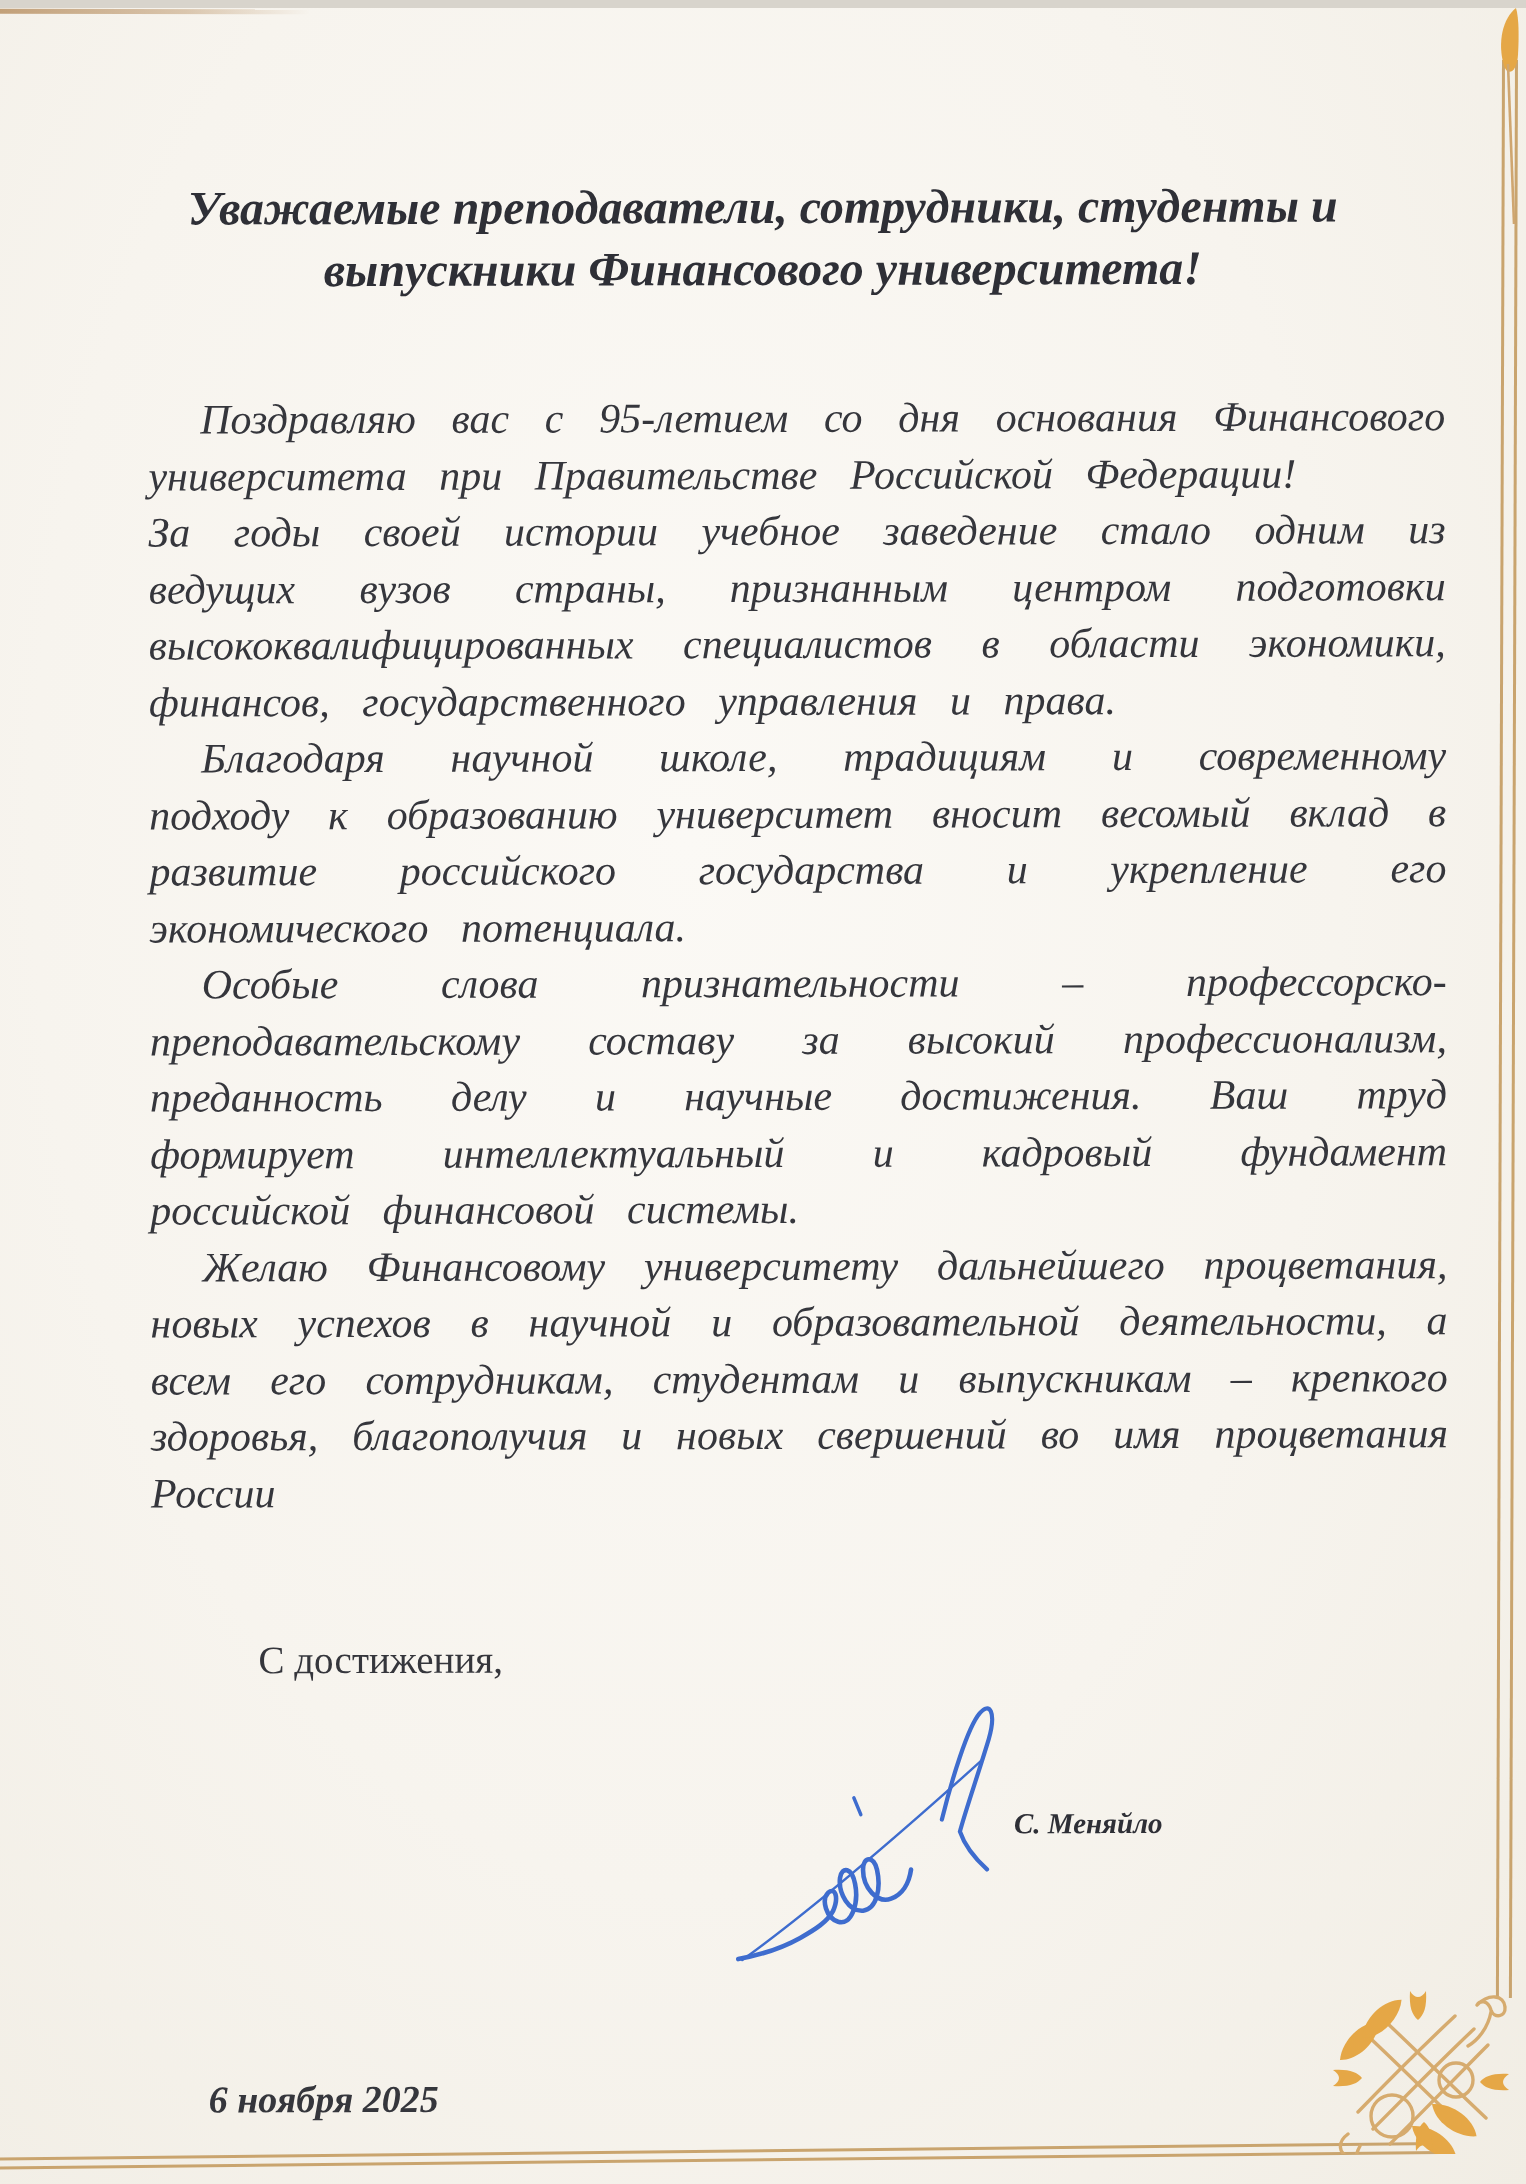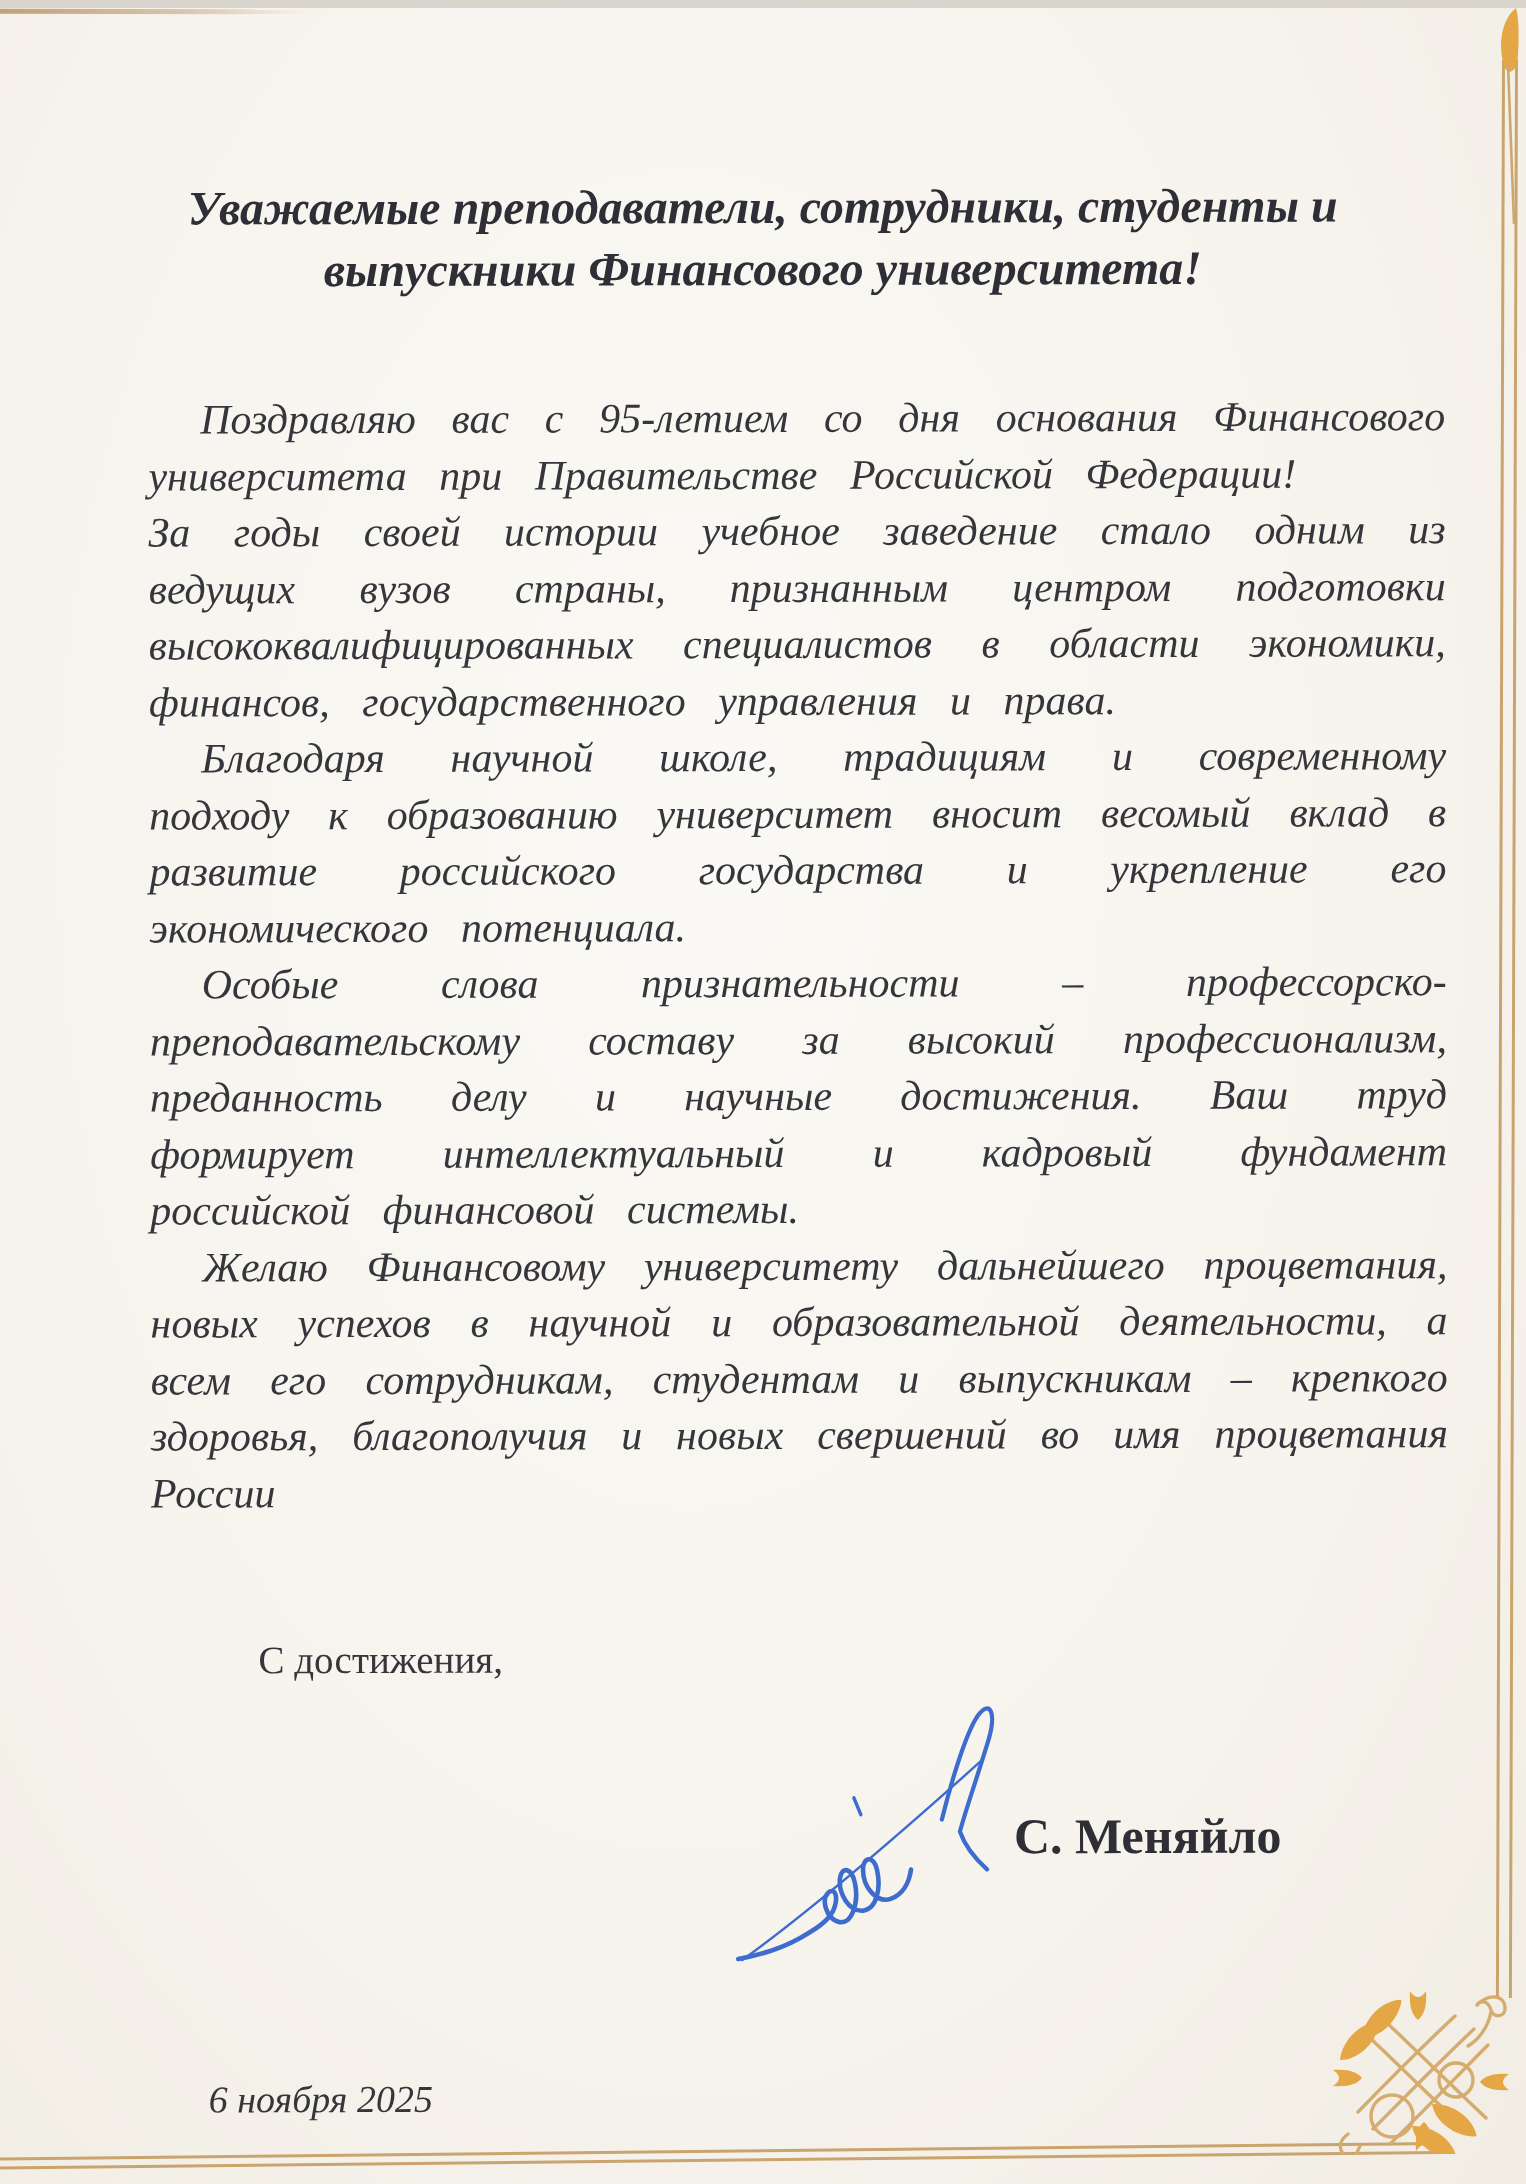--- a/index.html
+++ b/index.html
@@ -67,26 +67,26 @@
   }
   .body-text p{margin:0;text-indent:52px;}
   .body-text p.no-indent{text-indent:0;}
   .closing{
     position:absolute;left:257px;top:1628px;
     font-size:39px;font-style:normal;
   }
   .signature{position:absolute;left:728px;top:1690px;}
   .signer-name{
     position:absolute;left:1012px;top:1800px;
-    font-weight:bold;font-size:50px;
+    font-style:italic;font-weight:bold;font-size:29px;
     color:#2e2f36;
   }
   .date{
     position:absolute;left:206px;top:2068px;
-    font-style:italic;font-size:38px;
+    font-style:italic;font-size:38px;font-weight:bold;
   }
 </style>
 </head>
 <body>
 
 <div class="page">
 
   <div class="top-edge"></div>
 
   <div class="border-right">

